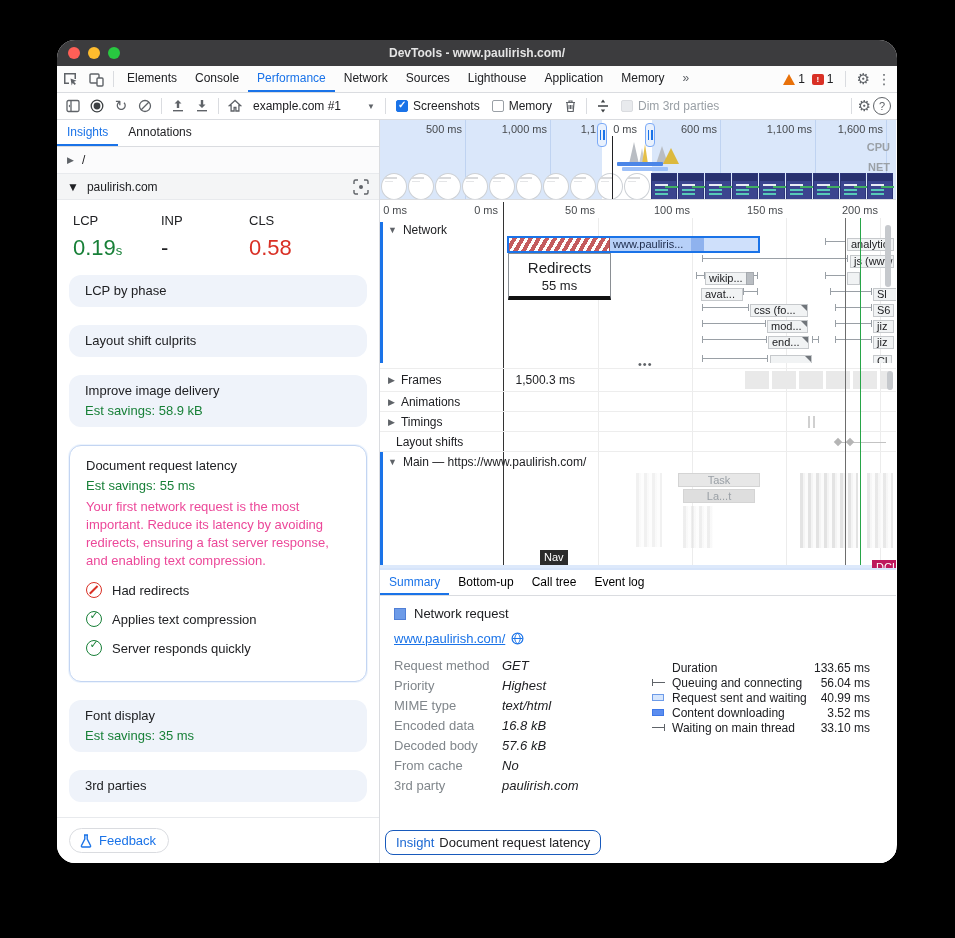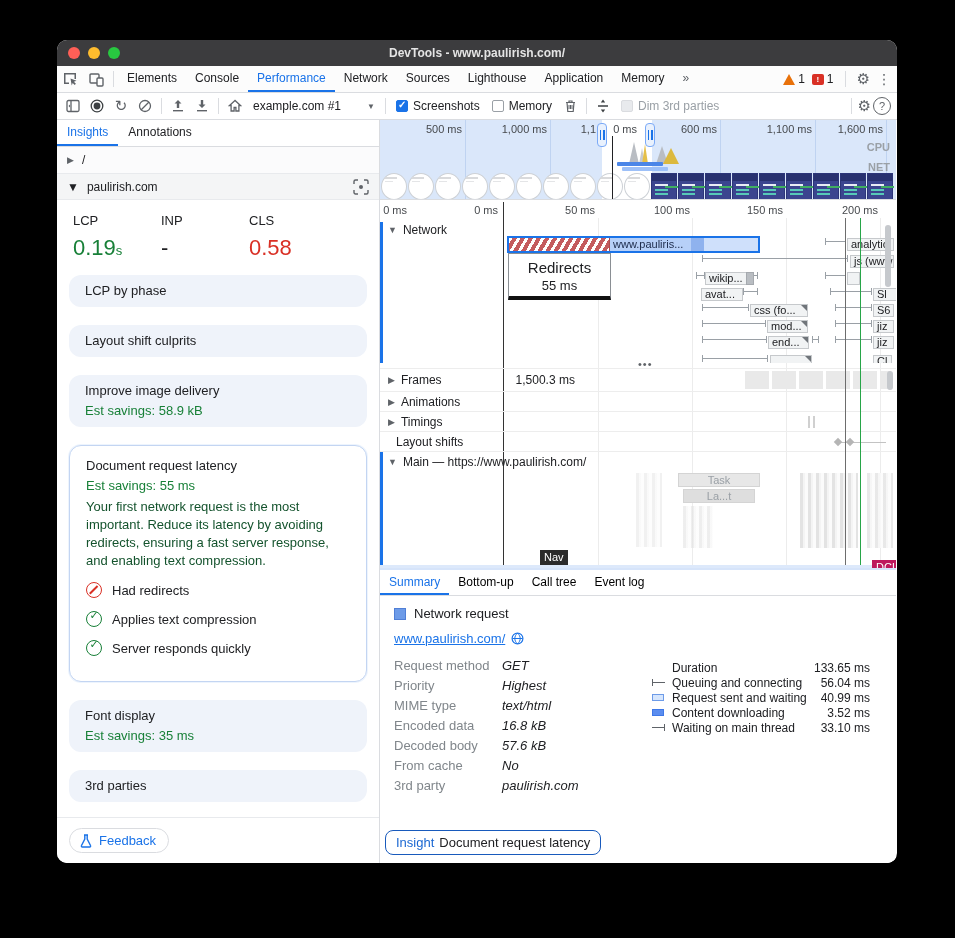--- a/index.html
+++ b/index.html
@@ -1,17 +1,17 @@
 <!DOCTYPE html>
 <html><head>
 <meta charset="utf-8">
 <style>
   * { margin:0; padding:0; box-sizing:border-box; }
   html,body { width:955px; height:938px; background:#000; font-family:"Liberation Sans", sans-serif; overflow:hidden; }
-  .window { position:absolute; left:57px; top:40px; width:840px; height:823px; background:#fff; border-radius:10px; overflow:hidden; box-shadow:0 25px 70px rgba(0,0,0,.7); }
+  .window { position:absolute; left:57px; top:40px; width:840px; height:823px; background:#fff; border-radius:18px; overflow:hidden; box-shadow:0 25px 70px rgba(0,0,0,.7); }
 
   
   .titlebar { height:26px; background:#3c3c3e; position:relative; display:flex; align-items:center; justify-content:center; }
   .titlebar .title { color:#e4e4e4; font-size:12px; font-weight:bold; }
   .lights { position:absolute; left:11px; top:7px; display:flex; gap:8px; }
   .light { width:12px; height:12px; border-radius:50%; }
   .light.r { background:#ff5f57; } .light.y { background:#febc2e; } .light.g { background:#28c840; }
 
   
   .tabbar { height:27px; display:flex; align-items:stretch; background:#fcfcfc; border-bottom:1px solid #dadce0; font-size:12px; color:#202124; }
@@ -51,21 +51,21 @@
   .metrics { display:flex; padding:13px 16px 10px; flex:none; }
   .metric { width:88px; }
   .metric .mlabel { font-size:13px; color:#202124; margin-bottom:7px; }
   .metric .mvalue { font-size:22px; }
   .metric .mvalue .suffix { font-size:13px; }
   .tone-good { color:#188038; } .tone-bad { color:#d93025; } .tone-neutral { color:#202124; }
   .cards { padding:4px 12px 0; overflow:hidden; flex:1; }
   .card { background:#eff3fa; border-radius:12px; padding:8px 16px 9px; margin-bottom:18px; font-size:13px; color:#202124; }
   .card.selected { background:#fff; border:1px solid #c3d5f2; box-shadow:0 0 0 1px rgba(26,115,232,.08); padding:12px 16px; }
   .card .est { color:#188038; margin-top:5px; }
-  .card .desc { margin-top:5px; line-height:18px; color:#14532d; }
+  .card .desc { margin-top:5px; line-height:18px; color:#ec4899; }
   .checks { margin-top:12px; }
   .check { display:flex; align-items:center; gap:10px; margin-bottom:13px; }
   .ic-circle { width:16px; height:16px; border-radius:50%; flex:none; position:relative; }
   .ic-fail { border:1.5px solid #d93025; }
   .ic-fail::after { content:""; position:absolute; left:1px; top:6px; width:11px; height:1.5px; background:#d93025; transform:rotate(-45deg); }
   .ic-pass { border:1.5px solid #188038; color:#188038; }
   .ic-pass::after { content:"✓"; position:absolute; left:2.5px; top:-3px; font-size:11px; }
   .side-footer { border-top:1px solid #e8eaed; padding:10px 12px; flex:none; }
   .feedback-btn { display:inline-flex; align-items:center; gap:6px; border:1px solid #dadce0; border-radius:14px; padding:4px 12px 4px 9px; color:#1a73e8; font-size:13px; background:#fff; }
 

